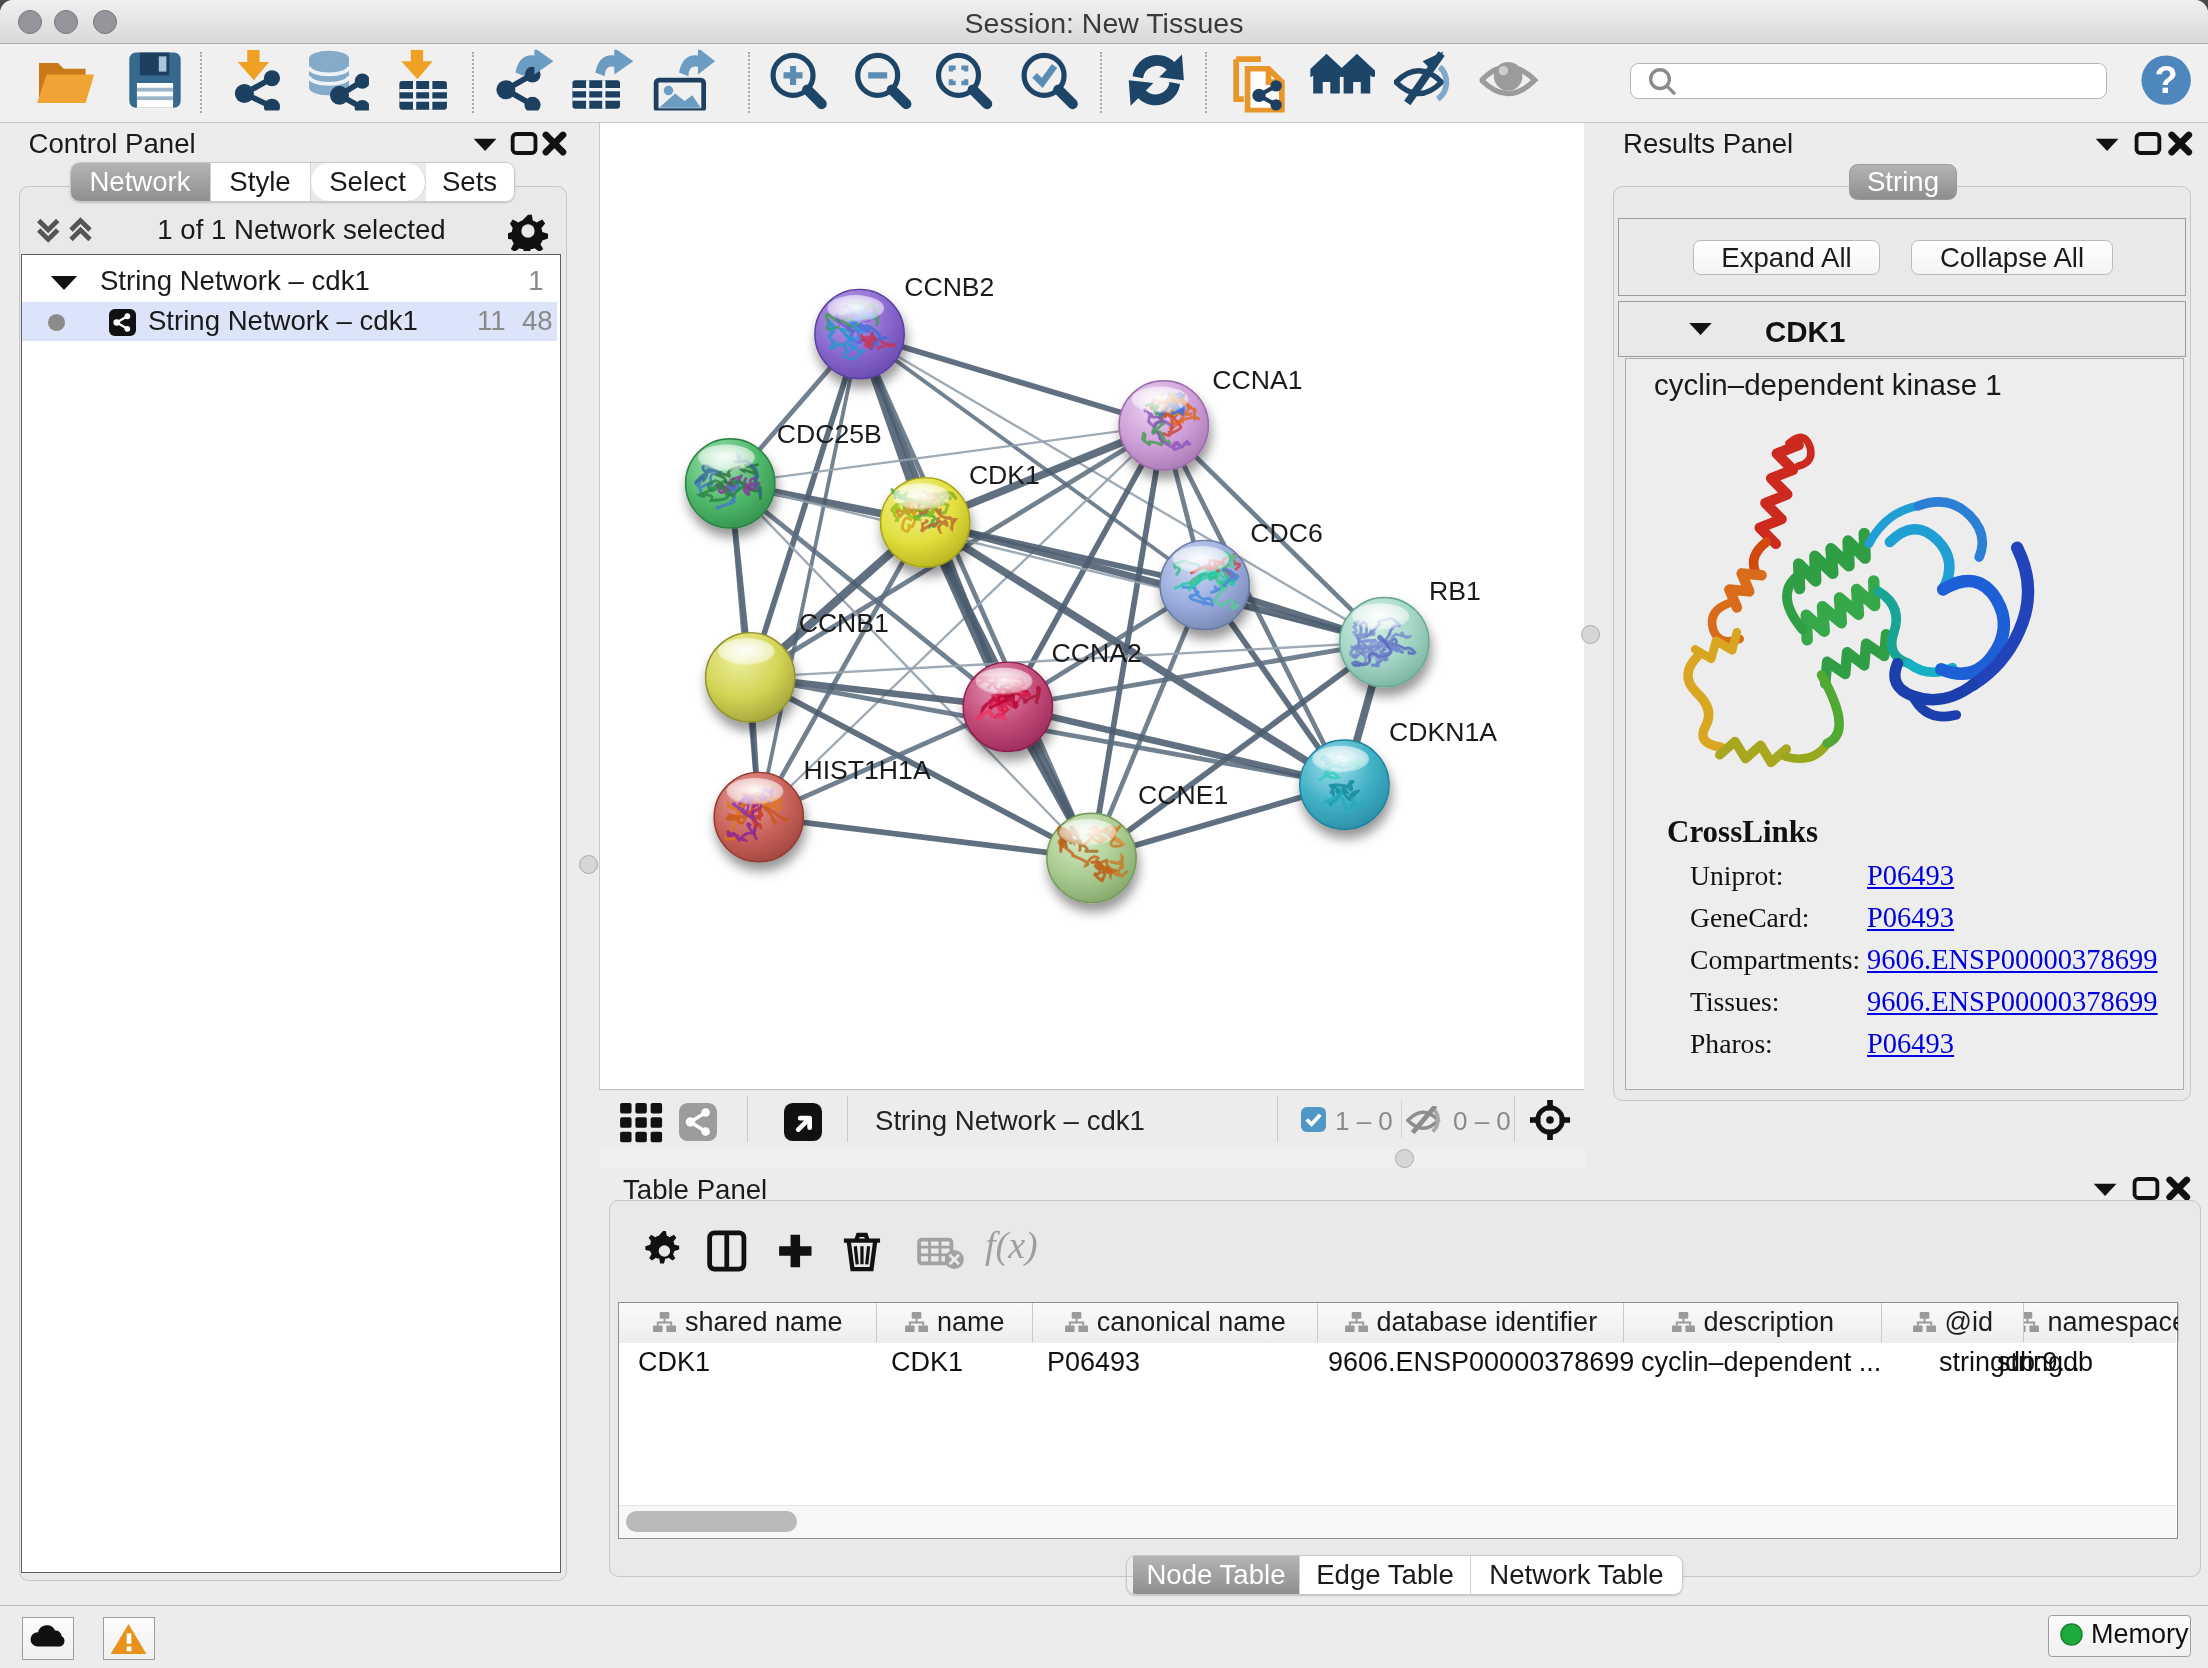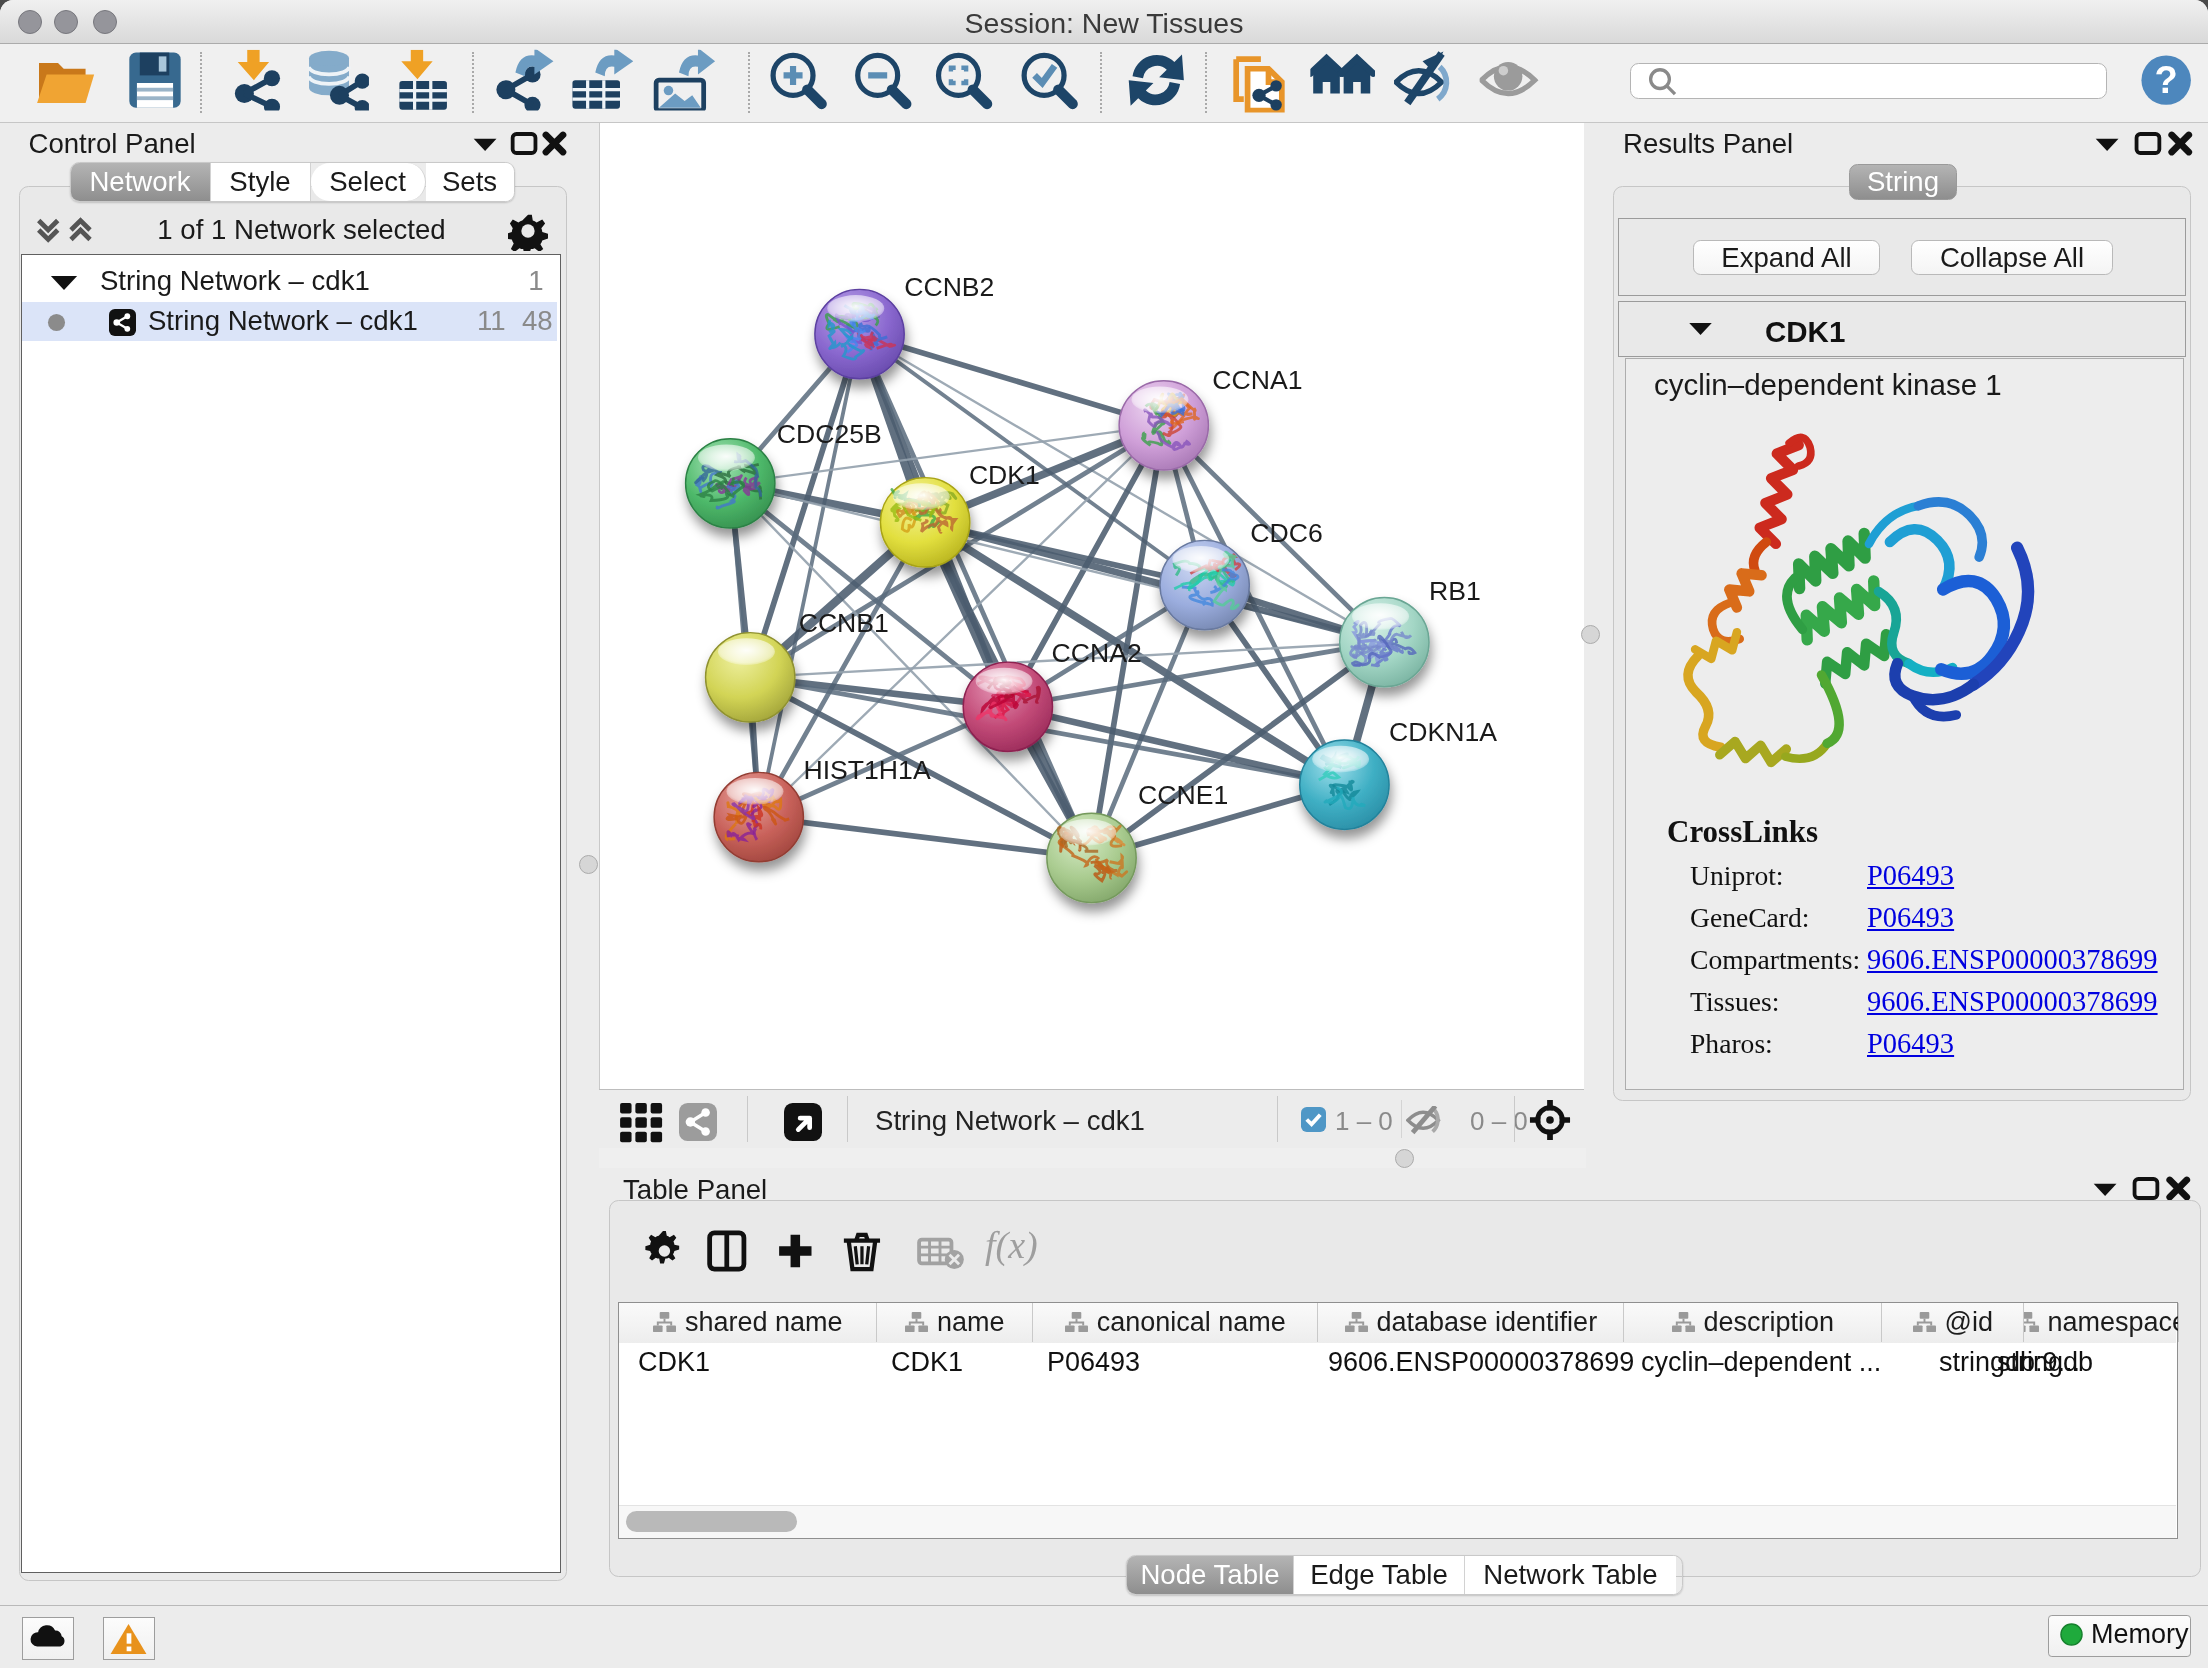--- a/index.html
+++ b/index.html
@@ -562,21 +562,21 @@
   <rect x="0" y="0" width="26" height="26" rx="6" fill="#4f97c6"></rect>
   <path d="M6 13 L11 18 L20 8" stroke="#fff" stroke-width="4" fill="none"></path>
  </svg>
  <div class="abs gray" style="left:736px;top:16px;font-size:26px;">1 – 0</div>
  <div class="abs" style="left:802px;top:9.5px;height:38px;border-left:1.9px solid #d4d4d4;"></div>
  <svg class="abs" style="left:807px;top:16px;" width="38" height="28.5" viewBox="0 0 40 30">
   <path d="M2 15 Q18 -2 34 15 Q18 32 2 15 Z" fill="none" stroke="#8d8d8d" stroke-width="3.6"></path>
   <path d="M30 4 A17 17 0 0 1 28 27" fill="none" stroke="#a9a9a9" stroke-width="4"></path>
   <path d="M31 0 L7 28" stroke="#8d8d8d" stroke-width="5"></path>
  </svg>
- <div class="abs gray" style="left:854px;top:16px;font-size:26px;margin-left:17px;">0 – 0</div>
+ <div class="abs gray" style="left:854px;top:16px;font-size:26px;">0 – 0</div>
  <div class="abs" style="left:915px;top:5.7px;height:46px;border-left:1.9px solid #c9c9c9;"></div>
  <svg class="abs" style="left:930px;top:8.6px;" width="42" height="42" viewBox="0 0 44 44">
   <circle cx="22" cy="22" r="13" fill="none" stroke="#111" stroke-width="5"></circle>
   <path d="M22 1 V12 M22 32 V43 M1 22 H12 M32 22 H43" stroke="#111" stroke-width="6"></path>
   <circle cx="22" cy="22" r="4" fill="#111"></circle>
  </svg>
 </div>
 <div class="abs" style="left:599px;top:1148px;width:1609px;height:20px;background:#efefef;"></div>
 <div class="abs handle" style="left:1395px;top:1149px;"></div>
 
@@ -757,21 +757,21 @@
 <div class="abs" style="left:428px;top:3.8px;font-size:27px;color:#111;white-space:nowrap;">P06493</div>
 <div class="abs" style="left:709px;top:3.8px;font-size:27px;color:#111;white-space:nowrap;">9606.ENSP00000378699</div>
 <div class="abs" style="left:1022px;top:3.8px;font-size:27px;color:#111;white-space:nowrap;">cyclin–dependent ...</div>
 <div class="abs" style="left:1280px;top:3.8px;font-size:27px;color:#111;white-space:nowrap;margin-left:40px;">stringdb:9...</div>
 <div class="abs" style="left:1378px;top:3.8px;font-size:27px;color:#111;white-space:nowrap;">stringdb</div>
 </div>
    <div class="abs" style="left:0px;top:202px;width:1557px;height:32px;background:#f7f7f7;border-top:1px solid #e3e3e3;">
      <div class="abs" style="left:6.7px;top:4.8px;width:171px;height:21px;border-radius:10.5px;background:#b9b9b9;"></div>
    </div>
  </div>
- <div class="abs tabgroup" style="left:527px;top:387px;width:555px;">
+ <div class="abs tabgroup" style="left:527px;top:387px;width:555px;justify-content:flex-end;">
    <div class="tab sel" style="width:166px;">Node Table</div>
    <div class="tab" style="width:170px;">Edge Table</div>
    <div class="tab" style="width:211px;">Network Table</div>
  </div>
 </div>
 
 <div class="abs statusbar">
  <div class="abs sbtn" style="left:22px;top:10.5px;width:50px;height:41px;">
   <svg width="50" height="41" viewBox="0 0 53 43">
           <path d="M15 30 a7.5 7.5 0 0 1 1 -15 a9.5 9.5 0 0 1 18 -2 a6.5 6.5 0 0 1 7 6 a6 6 0 0 1 -1.5 11 Z" fill="#111"></path>

